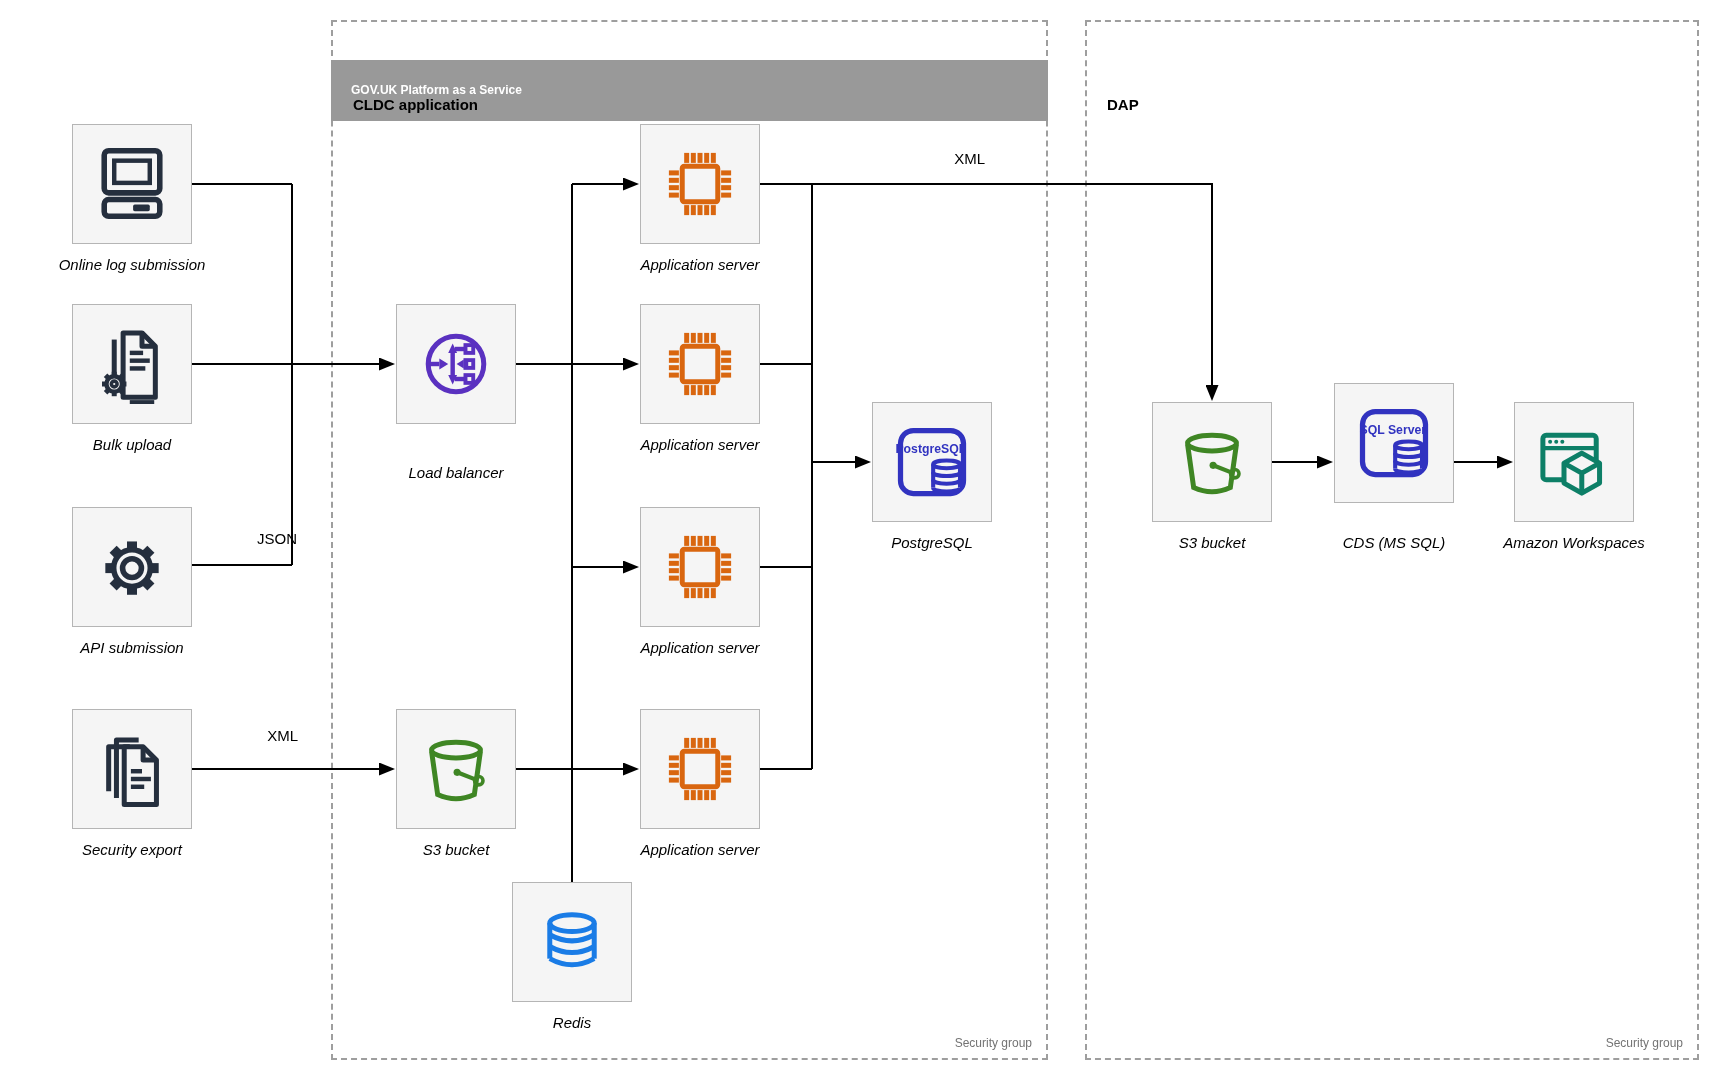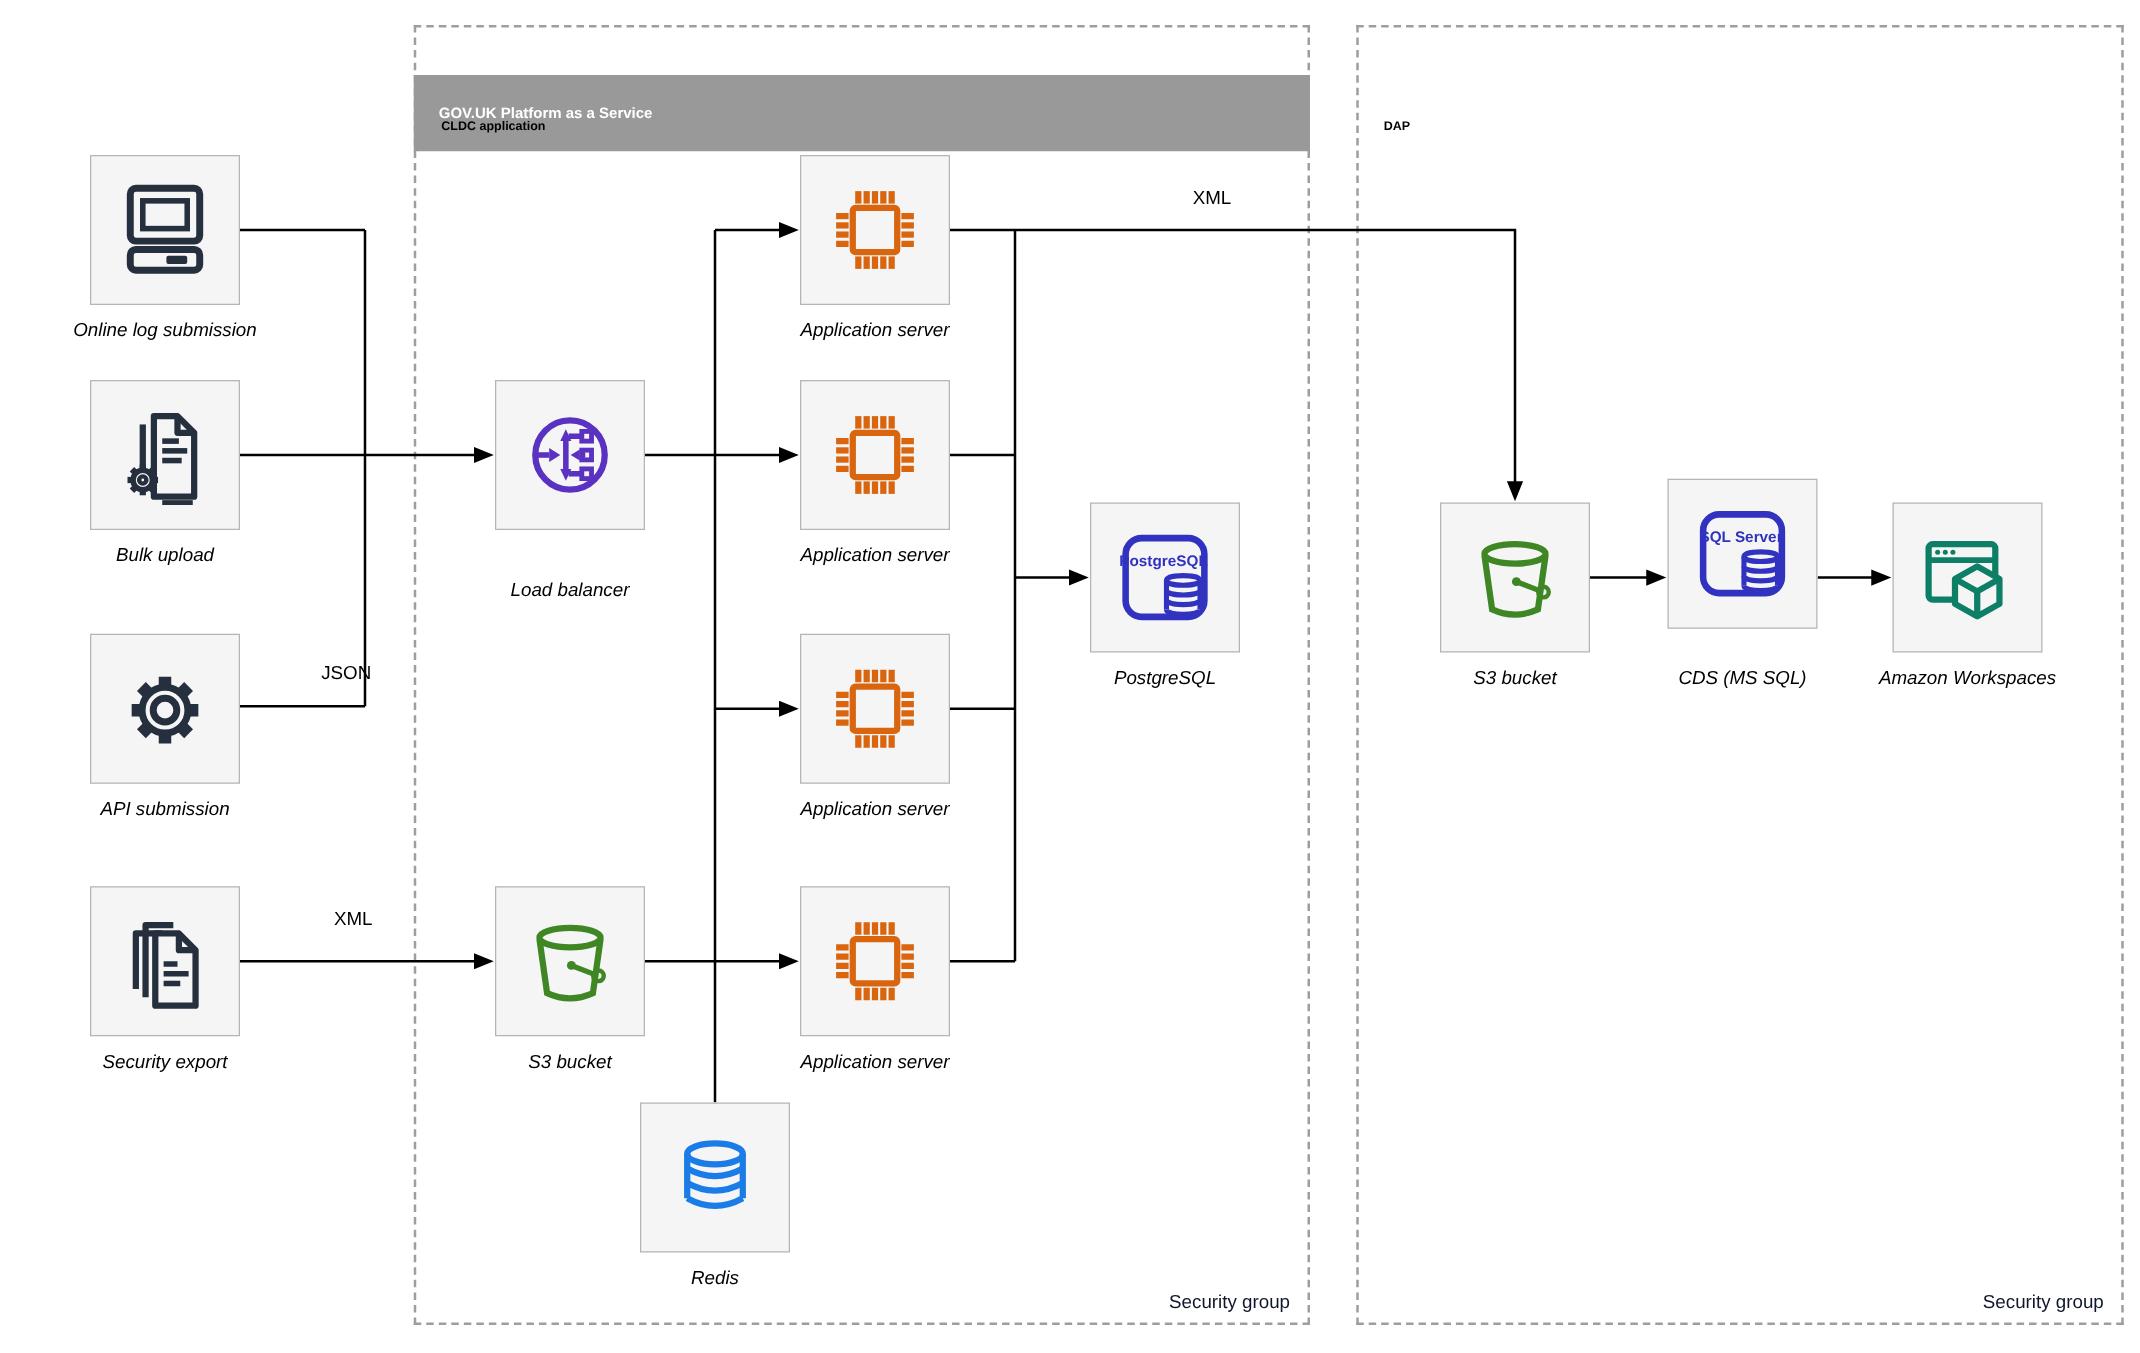--- a/index.html
+++ b/index.html
@@ -1,22 +1,22 @@
 <!DOCTYPE html>
 <html><head>
 <meta charset="utf-8">
 <style>
   html,body{margin:0;padding:0;background:#fff;}
   #page{position:relative;width:1712px;height:1082px;background:#ffffff;
         font-family:"Liberation Sans",sans-serif;overflow:hidden;}
   .container{position:absolute;border:2px dashed #9e9e9e;box-sizing:border-box;background:transparent;z-index:1;}
   .bar{position:absolute;left:-2px;top:-2px;height:61px;width:calc(100% + 4px);background:#999999;
        color:#ffffff;font-weight:bold;font-size:12px;line-height:61px;padding-left:20px;box-sizing:border-box;margin-top:40px;}
-  .sublabel{position:absolute;left:20px;top:74px;font-size:10px;font-weight:bold;color:#000;}
-  .security{position:absolute;right:14px;bottom:8px;font-size:15px;color:#0f172a;}
+  .sublabel{position:absolute;left:20px;top:74px;font-size:15px;font-weight:bold;color:#000;}
+  .security{position:absolute;right:14px;bottom:8px;font-size:12px;color:#737373;}
   .node{position:absolute;width:120px;height:120px;background:#f5f5f5;border:1.5px solid #b5b5b5;
         box-sizing:border-box;display:flex;align-items:center;justify-content:center;z-index:10;}
   .node svg{display:block;}
   .node-label{position:absolute;width:240px;text-align:center;font-size:15px;color:#000;z-index:10;font-style:italic;}
   .edge-label{position:absolute;width:110px;text-align:right;font-size:15px;color:#000;z-index:6;}
   .wires{position:absolute;left:0;top:0;z-index:5;pointer-events:none;}
 </style>
 </head>
 <body>
 

